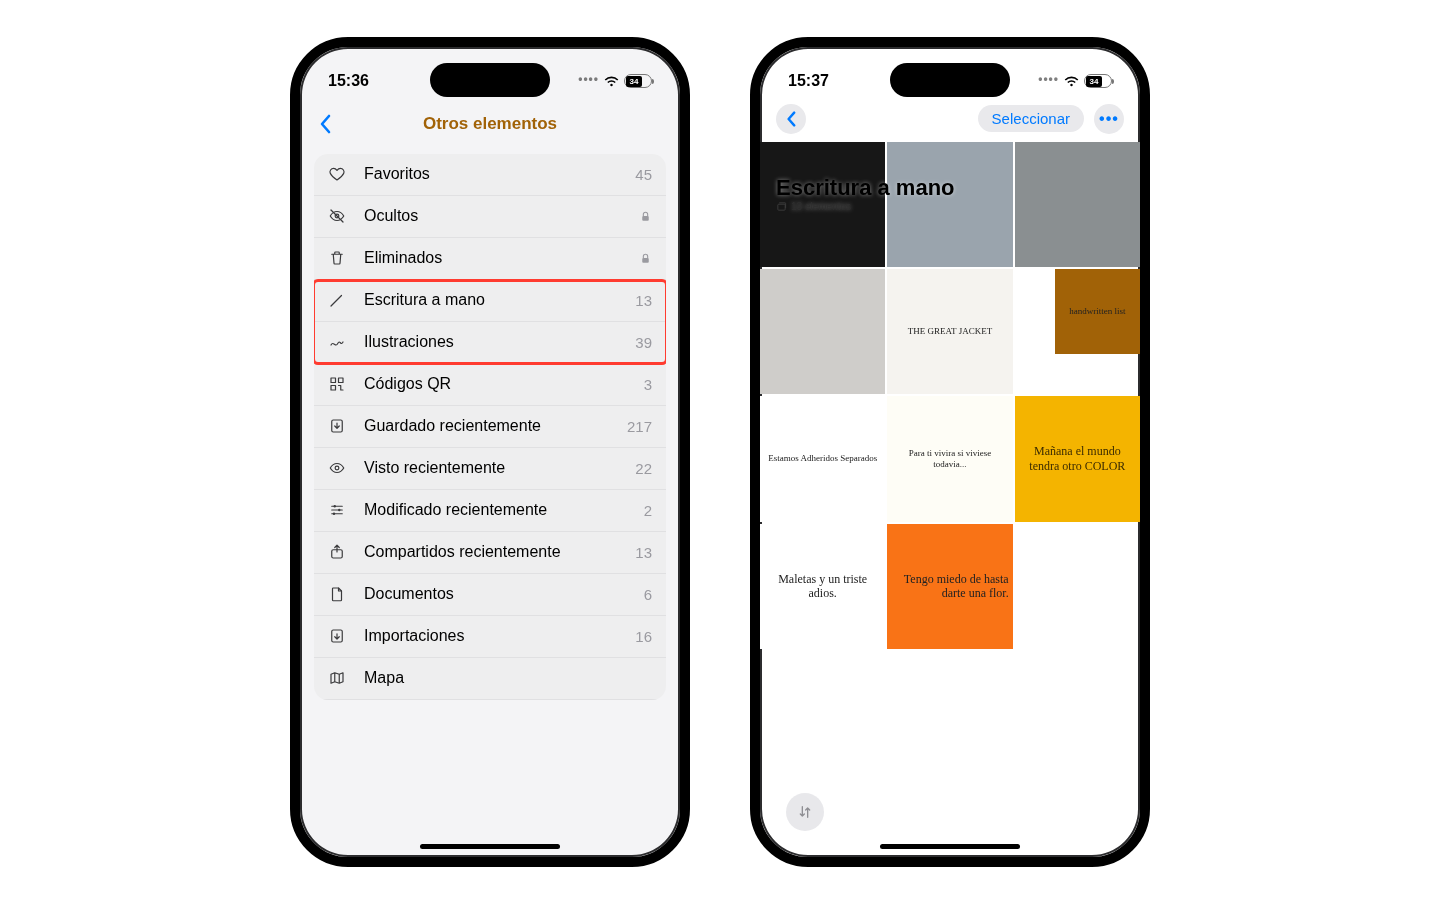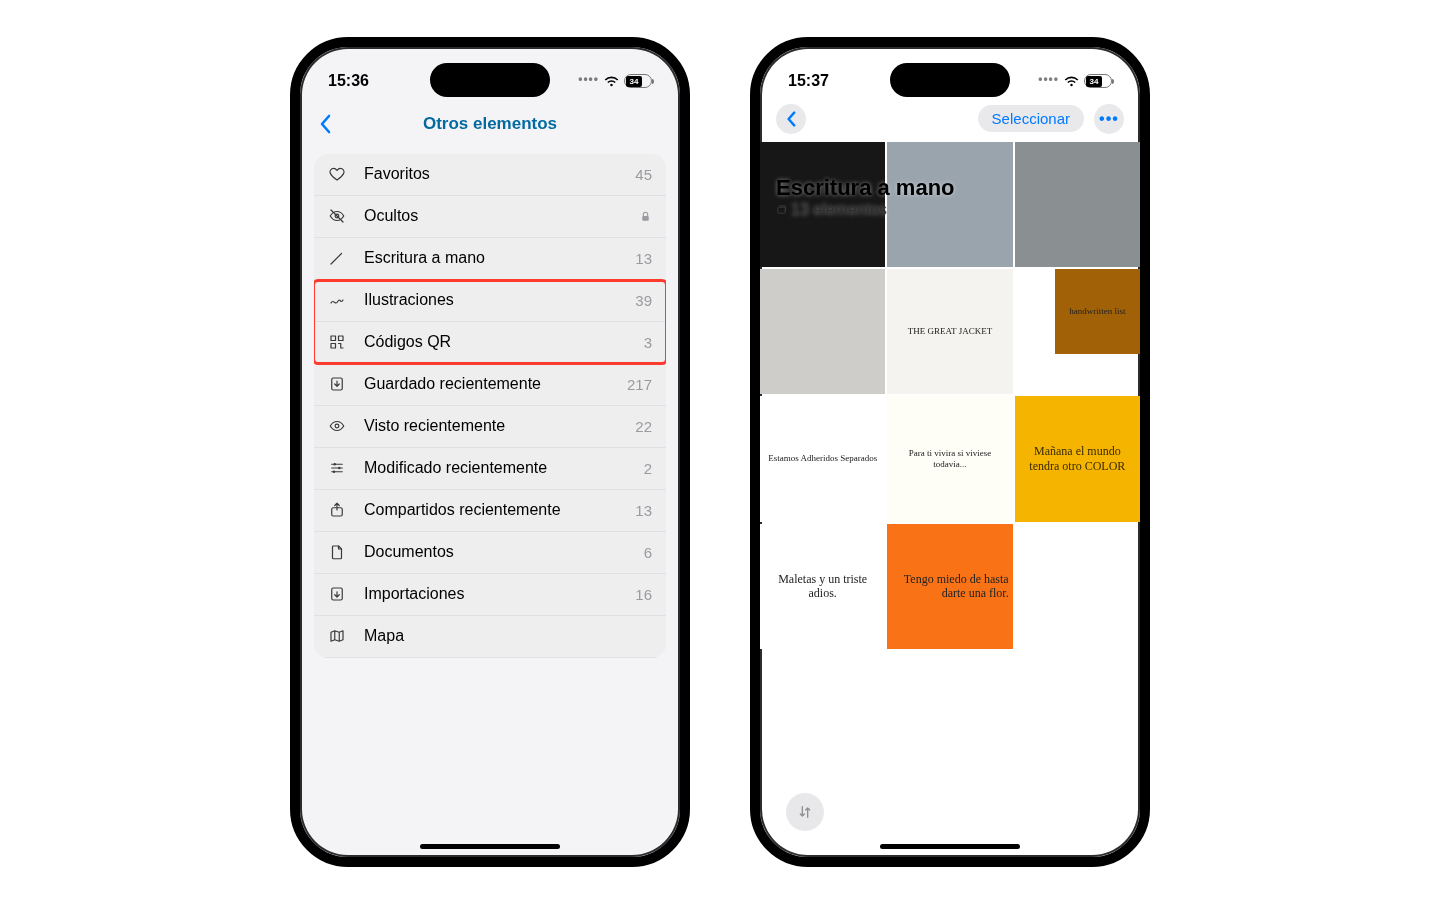--- a/index.html
+++ b/index.html
@@ -36,21 +36,21 @@
   }
   .battery::after { content:""; position:absolute; right:-3px; top:4px; width:2px; height:5px; background:#777; border-radius:0 2px 2px 0;}
   .battery .fill { background:#000; color:#fff; font-size:8px; font-weight:700; line-height:11px; height:11px; width:16px; border-radius:2px; text-align:center;}
   .navbar {
     display:flex; align-items:center; justify-content:center;
     position:relative; height:44px;
   }
   .navbar .back {
     position:absolute; left:18px; color:#007aff; font-size:22px; font-weight:400;
   }
-  .navbar .title { font-size:17px; font-weight:600; color:#0369a1;}
+  .navbar .title { font-size:17px; font-weight:600; color:#a16207;}
   .list {
     margin:8px 14px 0 14px; background:#eeeeef; border-radius:14px; overflow:hidden;
   }
   .row {
     display:flex; align-items:center; height:42px; padding:0 14px;
     border-bottom:1px solid #e0e0e2; font-size:16px; color:#000;
   }
   .row:last-child { border-bottom:none;}
   .row .ic { width:24px; text-align:center; margin-right:12px; color:#3a3a3c; font-size:16px;}
   .row .label { flex:1;}
@@ -72,21 +72,21 @@
     background:#e9e9ec; color:#007aff; font-size:15px; font-weight:500;
     padding:5px 14px; border-radius:16px;
   }
   .hdr2 .spacer { flex:1;}
   .hdr2 .ractions { display:flex; gap:10px; align-items:center;}
   .albumhead {
     position:absolute; top:128px; left:16px; z-index:5; color:#000;
     text-shadow:0 0 4px rgba(255,255,255,0.5);
   }
   .albumhead .t { font-size:22px; font-weight:700;}
-  .albumhead .s { font-size:16px; color:#333; opacity:.85; display:flex; align-items:center; gap:4px;}
+  .albumhead .s { font-size:10px; color:#333; opacity:.85; display:flex; align-items:center; gap:4px;}
   .grid {
     display:grid; grid-template-columns:repeat(3,1fr); gap:2px;
     position:relative;
   }
   .thumb {
     aspect-ratio:1/1; background:#ccc; position:relative; overflow:hidden;
     display:flex; align-items:center; justify-content:center;
     font-size:9px; color:#333; text-align:center; padding:4px;
   }
   .floatbtn {
@@ -144,20 +144,34 @@
         <span class="lock">
           <svg width="13" height="13" viewBox="0 0 24 24">
             <rect x="6" y="11" width="12" height="9" rx="2" fill="#9a9aa0"></rect>
             <path d="M8 11V8a4 4 0 018 0v3" stroke="#9a9aa0" stroke-width="2" fill="none"></path>
           </svg>
         </span>
       </div>
       <div class="row">
         <span class="ic">
           <svg width="18" height="18" viewBox="0 0 24 24">
+            <path d="M5 7h14M9 7V5a1 1 0 011-1h4a1 1 0 011 1v2M7 7l1 12a1 1 0 001 1h6a1 1 0 001-1l1-12" stroke="#3a3a3c" stroke-width="1.6" fill="none" stroke-linecap="round" stroke-linejoin="round"></path>
+          </svg>
+        </span>
+        <span class="label">Eliminados</span>
+        <span class="lock">
+          <svg width="13" height="13" viewBox="0 0 24 24">
+            <rect x="6" y="11" width="12" height="9" rx="2" fill="#9a9aa0"></rect>
+            <path d="M8 11V8a4 4 0 018 0v3" stroke="#9a9aa0" stroke-width="2" fill="none"></path>
+          </svg>
+        </span>
+      </div>
+      <div class="row">
+        <span class="ic">
+          <svg width="18" height="18" viewBox="0 0 24 24">
             <path d="M4 20l14-14" stroke="#3a3a3c" stroke-width="1.6" fill="none" stroke-linecap="round" stroke-linejoin="round"></path>
           </svg>
         </span>
         <span class="label">Escritura a mano</span>
         <span class="count">13</span>
       </div>
       <div class="row">
         <span class="ic">
           <svg width="18" height="18" viewBox="0 0 24 24">
             <path d="M4 16c3-6 6 4 9-2s4 4 7-2" stroke="#3a3a3c" stroke-width="1.6" fill="none" stroke-linecap="round" stroke-linejoin="round"></path>

